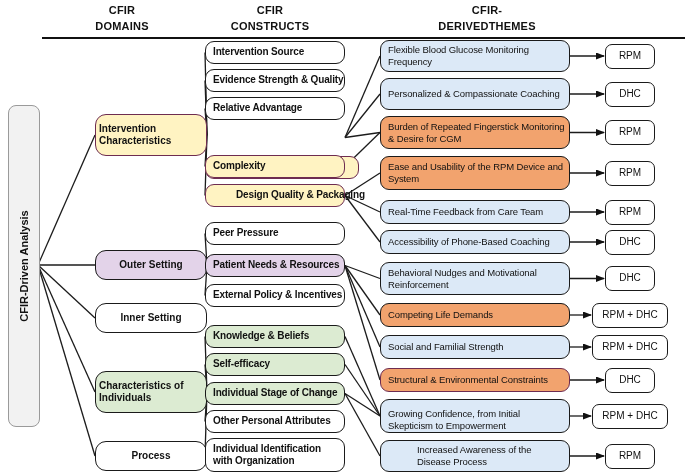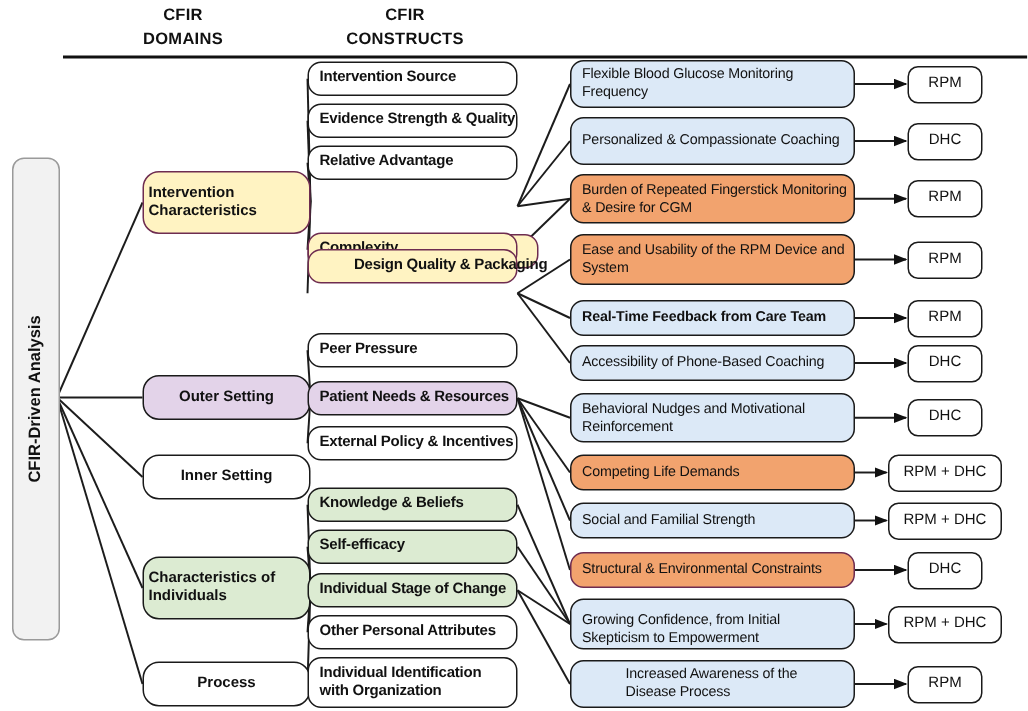--- a/index.html
+++ b/index.html
@@ -98,20 +98,24 @@
   </svg>
 
   <div class="col-header" style="left:122px">
     <span>CFIR</span><br>
     <span>DOMAINS</span>
   </div>
   <div class="col-header" style="left:270px">
     <span>CFIR</span><br>
     <span>CONSTRUCTS</span>
   </div>
+  <div class="col-header" style="left:487px">
+    <span>CFIR-</span><br>
+    <span>DERIVEDTHEMES</span>
+  </div>
   <div class="header-rule"></div>
 
   <div id="root-node">
     <span>CFIR-Driven Analysis</span>
   </div>
 
   <div id="nodes">
       <div class="node domain center" style="left: 95px; top: 114px; width: 112px; height: 42px; background: rgb(255, 243, 194); border-color: rgb(110, 44, 80);">
         <span>Intervention Characteristics</span>
       </div>
@@ -135,21 +139,21 @@
       </div>
       <div class="node construct left nowrap" style="left: 205px; top: 97px; width: 140px; height: 23px; background: rgb(255, 255, 255); border-color: rgb(26, 26, 26);">
         <span>Relative Advantage</span>
       </div>
       <div class="node construct left nowrap" style="left: 205px; top: 126px; width: 154px; height: 23px; background: rgb(255, 243, 194); border-color: rgb(110, 44, 80); margin-top: 30px;">
         <span>Adaptability</span>
       </div>
       <div class="node construct left nowrap" style="left: 205px; top: 155px; width: 140px; height: 23px; background: rgb(255, 243, 194); border-color: rgb(110, 44, 80);">
         <span>Complexity</span>
       </div>
-      <div class="node construct left nowrap" style="left: 205px; top: 166px; width: 140px; height: 23px; background: rgb(255, 243, 194); border-color: rgb(110, 44, 80); padding-left: 30px;">
+      <div class="node construct left nowrap" style="left: 205px; top: 184px; width: 140px; height: 23px; background: rgb(255, 243, 194); border-color: rgb(110, 44, 80); padding-left: 30px;">
         <span>Design Quality &amp; Packaging</span>
       </div>
       <div class="node construct left nowrap" style="left: 205px; top: 222px; width: 140px; height: 23px; background: rgb(255, 255, 255); border-color: rgb(26, 26, 26);">
         <span>Peer Pressure</span>
       </div>
       <div class="node construct left nowrap" style="left: 205px; top: 254px; width: 140px; height: 23px; background: rgb(227, 211, 233); border-color: rgb(26, 26, 26);">
         <span>Patient Needs &amp; Resources</span>
       </div>
       <div class="node construct left nowrap" style="left: 205px; top: 284px; width: 140px; height: 23px; background: rgb(255, 255, 255); border-color: rgb(26, 26, 26);">
         <span>External Policy &amp; Incentives</span>
@@ -174,21 +178,21 @@
       </div>
       <div class="node theme left" style="left: 380px; top: 78px; width: 190px; height: 32px; background: rgb(220, 233, 247); border-color: rgb(26, 26, 26);">
         <span>Personalized &amp; Compassionate Coaching</span>
       </div>
       <div class="node theme left" style="left: 380px; top: 116px; width: 190px; height: 33px; background: rgb(242, 163, 110); border-color: rgb(26, 26, 26);">
         <span>Burden of Repeated Fingerstick Monitoring &amp; Desire for CGM</span>
       </div>
       <div class="node theme left" style="left: 380px; top: 156px; width: 190px; height: 34px; background: rgb(242, 163, 110); border-color: rgb(26, 26, 26);">
         <span>Ease and Usability of the RPM Device and System</span>
       </div>
-      <div class="node theme left" style="left: 380px; top: 200px; width: 190px; height: 24px; background: rgb(220, 233, 247); border-color: rgb(26, 26, 26); font-weight: bold;">
+      <div class="node theme left" style="left: 380px; top: 200px; width: 190px; height: 24px; background: rgb(220, 233, 247); border-color: rgb(26, 26, 26);">
         <span>Real-Time Feedback from Care Team</span>
       </div>
       <div class="node theme left" style="left: 380px; top: 230px; width: 190px; height: 24px; background: rgb(220, 233, 247); border-color: rgb(26, 26, 26);">
         <span>Accessibility of Phone-Based Coaching</span>
       </div>
       <div class="node theme left" style="left: 380px; top: 262px; width: 190px; height: 33px; background: rgb(220, 233, 247); border-color: rgb(26, 26, 26);">
         <span>Behavioral Nudges and Motivational Reinforcement</span>
       </div>
       <div class="node theme left" style="left: 380px; top: 303px; width: 190px; height: 24px; background: rgb(242, 163, 110); border-color: rgb(26, 26, 26);">
         <span>Competing Life Demands</span>

